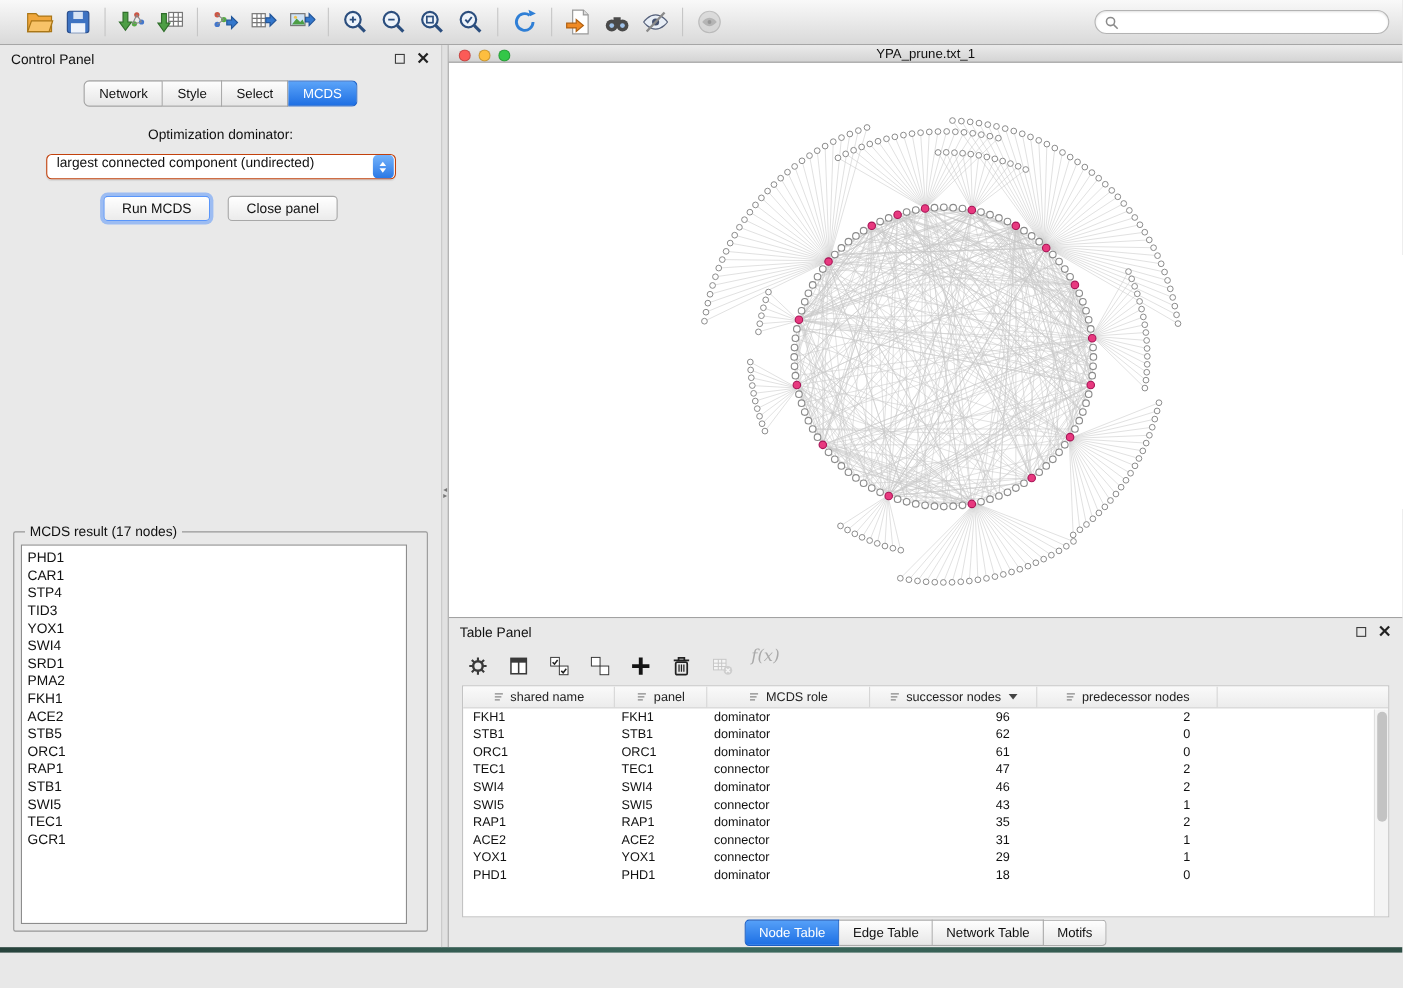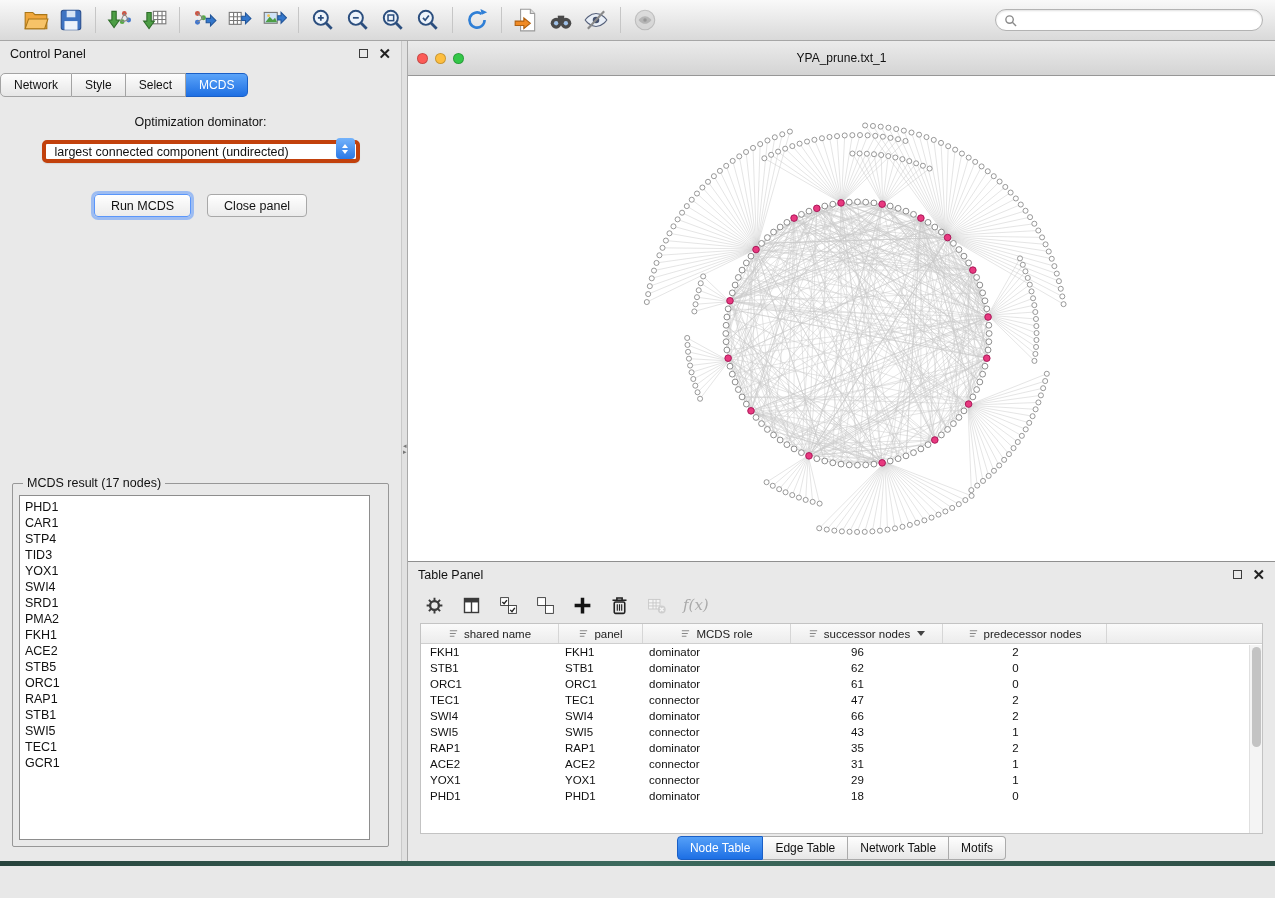--- a/index.html
+++ b/index.html
@@ -25,72 +25,72 @@
   .vsplit .handle{position:absolute;top:49%;left:1px;font-size:7px;color:#777;line-height:6px}
   .rightcol{flex:1;display:flex;flex-direction:column;min-width:0}
 
   .panel-header{height:25px;display:flex;align-items:center;justify-content:space-between;
                 padding:0 10px;font-size:12.5px;color:#111}
   .ph-icons{display:flex;align-items:center;gap:10px}
   .sqicon{width:9px;height:9px;border:1.5px solid #3c3c3c;display:inline-block}
   .xicon{font-size:15px;font-weight:bold;color:#222;line-height:10px}
 
   
-  .tabbar{display:flex;justify-content:flex-start;margin-top:7px}
+  .tabbar{display:flex;justify-content:center;margin-top:7px}
   .ctab{padding:4px 13px;font-size:12px;background:linear-gradient(#fdfdfd,#e6e6e6);
         border:1px solid #a3a3a3;border-left:none;color:#111}
   .ctab:first-child{border-left:1px solid #a3a3a3;border-radius:5px 0 0 5px}
   .ctab:last-child{border-radius:0 5px 5px 0}
   .ctab.active{background:linear-gradient(#5ba4f9,#1e6fe3);color:#fff;border-color:#1a5fc6}
 
   .cp-content{padding-top:18px;text-align:center}
   .opt-label{font-size:12.5px}
-  .combo{width:318px;height:23px;background:#fff;border:4px solid #c2410c;border-radius:5px;
-         display:flex;align-items:flex-end;margin:11px auto 0;box-shadow:0 1px 1px rgba(0,0,0,.08)}
+  .combo{width:318px;height:23px;background:#fff;border:1px solid #c2410c;border-radius:5px;
+         display:flex;align-items:flex-start;margin:11px auto 0;box-shadow:0 1px 1px rgba(0,0,0,.08)}
   .combo-text{flex:1;font-size:12.5px;padding:0 9px;text-align:left;white-space:nowrap;overflow:hidden}
   .combo-btn{width:19px;height:21px;margin-right:1px;border-radius:4px;
              background:linear-gradient(#74b3fb,#2a78e6);display:flex;flex-direction:column;
              align-items:center;justify-content:center;gap:2px}
   .combo-btn .up{width:0;height:0;border:3.5px solid transparent;border-top:none;border-bottom:4px solid #fff}
   .combo-btn .dn{width:0;height:0;border:3.5px solid transparent;border-bottom:none;border-top:4px solid #fff}
-  .btnrow{margin-top:31px;display:flex;justify-content:center;gap:16px}
+  .btnrow{margin-top:15px;display:flex;justify-content:center;gap:16px}
   .btn{height:23px;padding:0 16px;font-size:12.5px;font-family:"Liberation Sans",sans-serif;
        background:linear-gradient(#ffffff,#ebebeb);border:1px solid #a8a8a8;border-radius:4px;color:#111}
   .btn.focus{box-shadow:0 0 0 3px rgba(92,152,250,.55);border-color:#5a96fa}
 
   fieldset.result{margin:auto 12px 14px 12px;border:1px solid #979797;border-radius:2px;padding:5px 18px 6px 6px;background:transparent}
   fieldset.result legend{font-size:12.5px;padding:0 4px;margin-left:4px}
   .listbox{background:#fff;border:1px solid #8d8d8d;height:345px;overflow:hidden;padding:3px 5px}
   .node-item{font-size:12.5px;height:16px;line-height:16px;text-align:left}
 
   
   .netframe{height:521px;display:flex;flex-direction:column;border-bottom:1px solid #8f8f8f}
-  .net-titlebar{height:35px;background:linear-gradient(#ebebeb,#d4d4d4);border-bottom:1px solid #979797;
-                position:relative;display:flex;align-items:center;flex:none}
+  .net-titlebar{height:16px;background:linear-gradient(#ebebeb,#d4d4d4);border-bottom:1px solid #979797;
+                position:relative;display:flex;align-items:flex-end;flex:none}
   .traffic{display:flex;gap:7px;margin-left:9px;z-index:2}
   .dot{width:11px;height:11px;border-radius:50%;border:1px solid rgba(0,0,0,.2)}
   .dot.red{background:#fc5b57}.dot.yellow{background:#fdbe3f}.dot.green{background:#33c748}
   .net-title{position:absolute;left:0;right:0;text-align:center;font-size:12px;color:#111}
   .net-canvas{flex:1;background:#fff;min-height:0}
   svg.network{display:block;width:100%;height:100%}
 
   
   .table-panel{flex:1;display:flex;flex-direction:column;background:#e9e9e9;min-height:0}
-  .tp-toolbar{height:36px;display:flex;align-items:center;gap:16px;padding:0 16px}
+  .tp-toolbar{height:36px;display:flex;gap:16px;padding:0 16px}
   .fx{font-family:"DejaVu Serif",serif;font-style:italic;font-size:15px;color:#a9a9a9}
   .tablewrap{flex:1;margin:0 12px;background:#fff;border:1px solid #c3c3c3;position:relative;overflow:hidden}
   .thead{display:flex;height:20px;background:linear-gradient(#fafafa,#ececec);border-bottom:1px solid #cfcfcf}
   .th{display:flex;align-items:center;justify-content:center;gap:5px;font-size:11.5px;color:#222;
       border-right:1px solid #d6d6d6;white-space:nowrap}
   .hmenu{width:0;height:0;border:4px solid transparent;border-bottom:none;border-top:5px solid #444;margin-left:2px}
   .tr{display:flex;height:16px;align-items:center}
   .td{font-size:11.5px;padding:0 6px;white-space:nowrap;overflow:hidden}
   .td.first{padding-left:9px}
   .c0{width:138px}.c1{width:84px}.c2{width:148px}.c3{width:152px}.c4{width:164px}
-  .num{text-align:center;padding-right:25px}
+  .num{text-align:right;padding-right:25px}
   .vscroll{position:absolute;top:21px;right:0;bottom:0;width:13px;background:#f4f4f4;border-left:1px solid #e0e0e0}
   .vthumb{position:absolute;top:2px;left:1.5px;width:9px;height:100px;background:#c3c3c3;border-radius:5px}
   .tp-tabs{height:27px;display:flex;justify-content:center;align-items:center}
   .ttab{padding:4px 12px;font-size:12px;background:linear-gradient(#fefefe,#e7e7e7);
         border:1px solid #ababab;border-left:none;color:#111}
   .ttab:first-child{border-left:1px solid #ababab;border-radius:4px 0 0 4px}
   .ttab:last-child{border-radius:0 4px 4px 0}
   .ttab.active{background:linear-gradient(#55a0f8,#1d6fe4);color:#fff;border-color:#1a5fc6}
 
   
@@ -1333,21 +1333,21 @@
                 <div class="td c0 first">TEC1</div>
                 <div class="td c1">TEC1</div>
                 <div class="td c2">connector</div>
                 <div class="td c3 num">47</div>
                 <div class="td c4 num">2</div>
               </div>
               <div class="tr">
                 <div class="td c0 first">SWI4</div>
                 <div class="td c1">SWI4</div>
                 <div class="td c2">dominator</div>
-                <div class="td c3 num">66</div>
+                <div class="td c3 num">46</div>
                 <div class="td c4 num">2</div>
               </div>
               <div class="tr">
                 <div class="td c0 first">SWI5</div>
                 <div class="td c1">SWI5</div>
                 <div class="td c2">connector</div>
                 <div class="td c3 num">43</div>
                 <div class="td c4 num">1</div>
               </div>
               <div class="tr">

